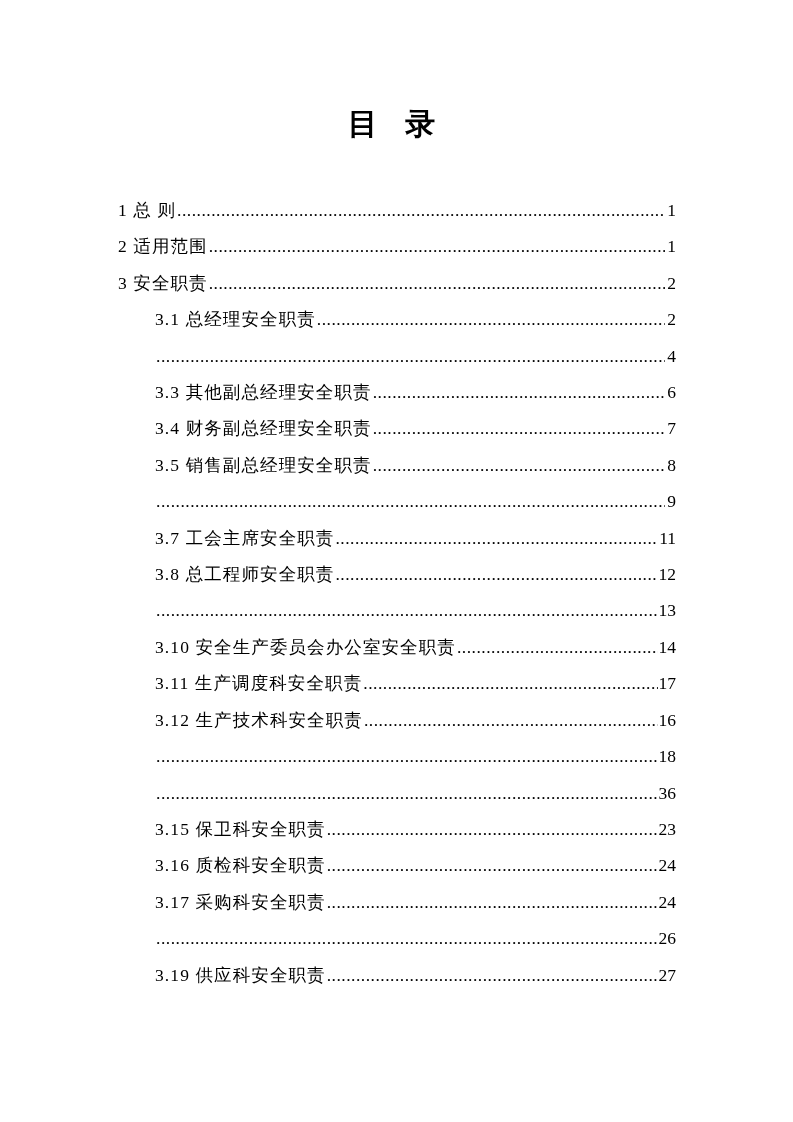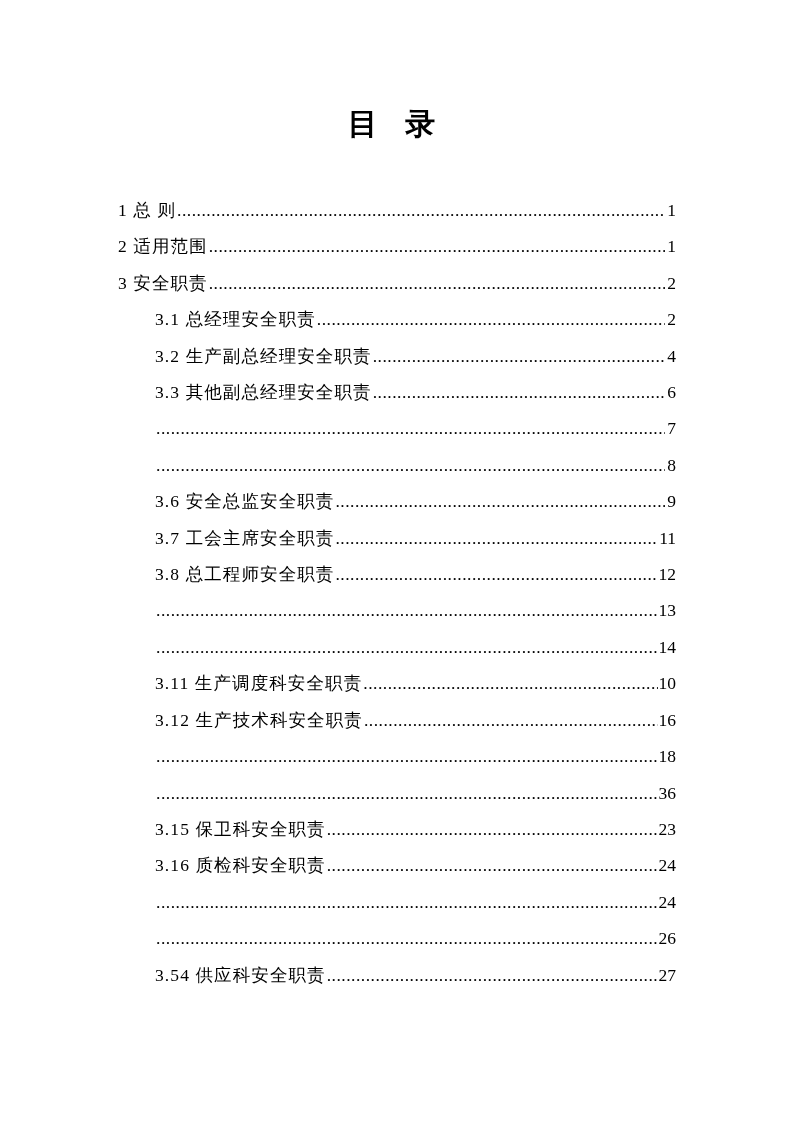--- a/index.html
+++ b/index.html
@@ -87,64 +87,65 @@
         <span class="entry-label">3 安全职责</span>
         <span class="entry-dots">..............................................................................................................................................</span>
         <span class="entry-page">2</span>
       </div>
       <div class="toc-entry lvl2">
         <span class="entry-label">3.1 总经理安全职责</span>
         <span class="entry-dots">..............................................................................................................................................</span>
         <span class="entry-page">2</span>
       </div>
       <div class="toc-entry lvl2">
-        <span class="entry-label">3.2 生产副总经理安全职责</span>
         <span class="entry-dots">..............................................................................................................................................</span>
         <span class="entry-page">4</span>
       </div>
       <div class="toc-entry lvl2">
         <span class="entry-label">3.3 其他副总经理安全职责</span>
         <span class="entry-dots">..............................................................................................................................................</span>
         <span class="entry-page">6</span>
       </div>
       <div class="toc-entry lvl2">
+        <span class="entry-label">3.4 财务副总经理安全职责</span>
         <span class="entry-dots">..............................................................................................................................................</span>
         <span class="entry-page">7</span>
       </div>
       <div class="toc-entry lvl2">
+        <span class="entry-label">3.5 销售副总经理安全职责</span>
         <span class="entry-dots">..............................................................................................................................................</span>
         <span class="entry-page">8</span>
       </div>
       <div class="toc-entry lvl2">
-        <span class="entry-label">3.6 安全总监安全职责</span>
         <span class="entry-dots">..............................................................................................................................................</span>
         <span class="entry-page">9</span>
       </div>
       <div class="toc-entry lvl2">
         <span class="entry-label">3.7 工会主席安全职责</span>
         <span class="entry-dots">..............................................................................................................................................</span>
         <span class="entry-page">11</span>
       </div>
       <div class="toc-entry lvl2">
         <span class="entry-label">3.8 总工程师安全职责</span>
         <span class="entry-dots">..............................................................................................................................................</span>
         <span class="entry-page">12</span>
       </div>
       <div class="toc-entry lvl2">
         <span class="entry-dots">..............................................................................................................................................</span>
         <span class="entry-page">13</span>
       </div>
       <div class="toc-entry lvl2">
+        <span class="entry-label">3.10 安全生产委员会办公室安全职责</span>
         <span class="entry-dots">..............................................................................................................................................</span>
         <span class="entry-page">14</span>
       </div>
       <div class="toc-entry lvl2">
         <span class="entry-label">3.11 生产调度科安全职责</span>
         <span class="entry-dots">..............................................................................................................................................</span>
-        <span class="entry-page">10</span>
+        <span class="entry-page">17</span>
       </div>
       <div class="toc-entry lvl2">
         <span class="entry-label">3.12 生产技术科安全职责</span>
         <span class="entry-dots">..............................................................................................................................................</span>
         <span class="entry-page">16</span>
       </div>
       <div class="toc-entry lvl2">
         <span class="entry-dots">..............................................................................................................................................</span>
         <span class="entry-page">18</span>
       </div>
@@ -156,27 +157,28 @@
         <span class="entry-label">3.15 保卫科安全职责</span>
         <span class="entry-dots">..............................................................................................................................................</span>
         <span class="entry-page">23</span>
       </div>
       <div class="toc-entry lvl2">
         <span class="entry-label">3.16 质检科安全职责</span>
         <span class="entry-dots">..............................................................................................................................................</span>
         <span class="entry-page">24</span>
       </div>
       <div class="toc-entry lvl2">
+        <span class="entry-label">3.17 采购科安全职责</span>
         <span class="entry-dots">..............................................................................................................................................</span>
         <span class="entry-page">24</span>
       </div>
       <div class="toc-entry lvl2">
         <span class="entry-dots">..............................................................................................................................................</span>
         <span class="entry-page">26</span>
       </div>
       <div class="toc-entry lvl2">
-        <span class="entry-label">3.54 供应科安全职责</span>
+        <span class="entry-label">3.19 供应科安全职责</span>
         <span class="entry-dots">..............................................................................................................................................</span>
         <span class="entry-page">27</span>
       </div>
     </div>
 
 </div>
 
 </body></html>

